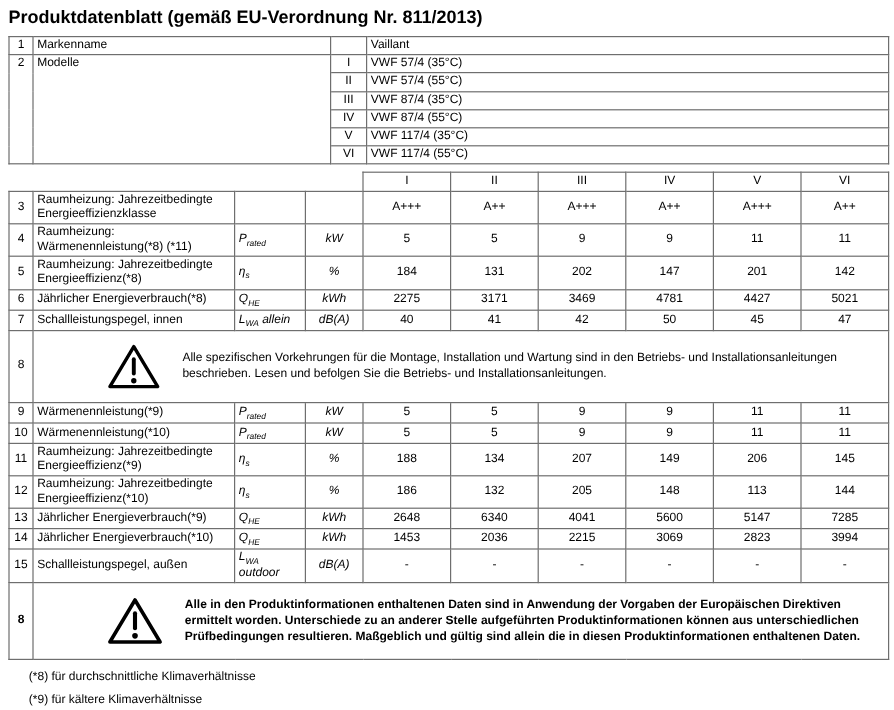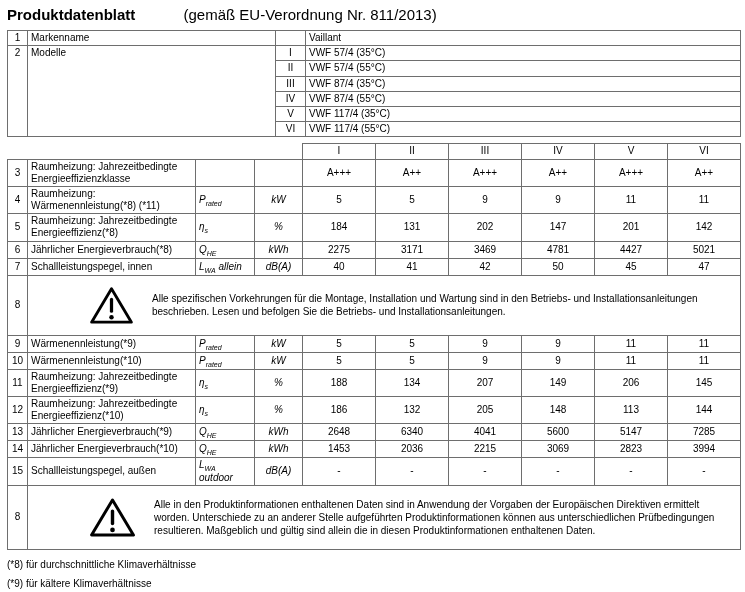--- a/index.html
+++ b/index.html
@@ -7,21 +7,21 @@
   body {
     width: 745px; height: 592px;
     background: #ffffff;
     color: #000000;
     font-family: "Liberation Sans", "DejaVu Sans", sans-serif;
     font-size: 10px;
     padding: 5px 6px 0 6px;
     overflow: hidden;
   }
   .title { font-size: 15px; font-weight: bold; margin: 1px 0 7px 1px; }
-  .title .suffix { font-weight: normal; padding-left: 44px; }
+  .title .suffix { font-weight: bold; }
 
   table { border-collapse: collapse; table-layout: fixed; width: 733px; margin-left: 1px; }
   td {
     border: 1px solid #6e6e6e;
     padding: 1px 3px;
     vertical-align: middle;
     line-height: 1.22;
     overflow: hidden;
   }
   
@@ -40,31 +40,31 @@
   .val, .unit, .colhead { text-align: center; }
   .top   { vertical-align: top; }
   .it    { font-style: italic; }
   sub    { font-size: 7px; line-height: 0; }
 
   tr.rh-brand > td { height: 14px; }
   tr.rh-head  > td { height: 14px; }
   tr.rh-2     > td { height: 27px; }
   tr.rh-1     > td { height: 17px; }
   tr.rh-w8    > td { height: 60px; }
-  tr.rh-w16   > td { height: 64px; }
+  tr.rh-w16   > td { height: 64px; font-weight: bold; }
 
   td.ghost { border: none; background: transparent; }
 
   #spec-table { margin-top: 6px; }
 
   .notice-inner { display: flex; align-items: center; padding: 2px 6px 2px 58px; gap: 18px; }
   .notice-text  { flex: 1; line-height: 1.3; }
   svg.warn { flex: 0 0 auto; display: block; }
 
-  .footnotes { margin-top: 8px; margin-left: 1px; }
+  .footnotes { margin-top: 8px; margin-left: 18px; }
   .fn { margin-bottom: 6px; line-height: 1.3; width: 733px; }
 </style>
 </head>
 <body>
 
 <div class="title"><span>Produktdatenblatt</span><span class="suffix"> (gemäß EU-Verordnung Nr. 811/2013)</span></div>
 
 <table id="brand-table">
   <colgroup>
       <col class="c-num">

